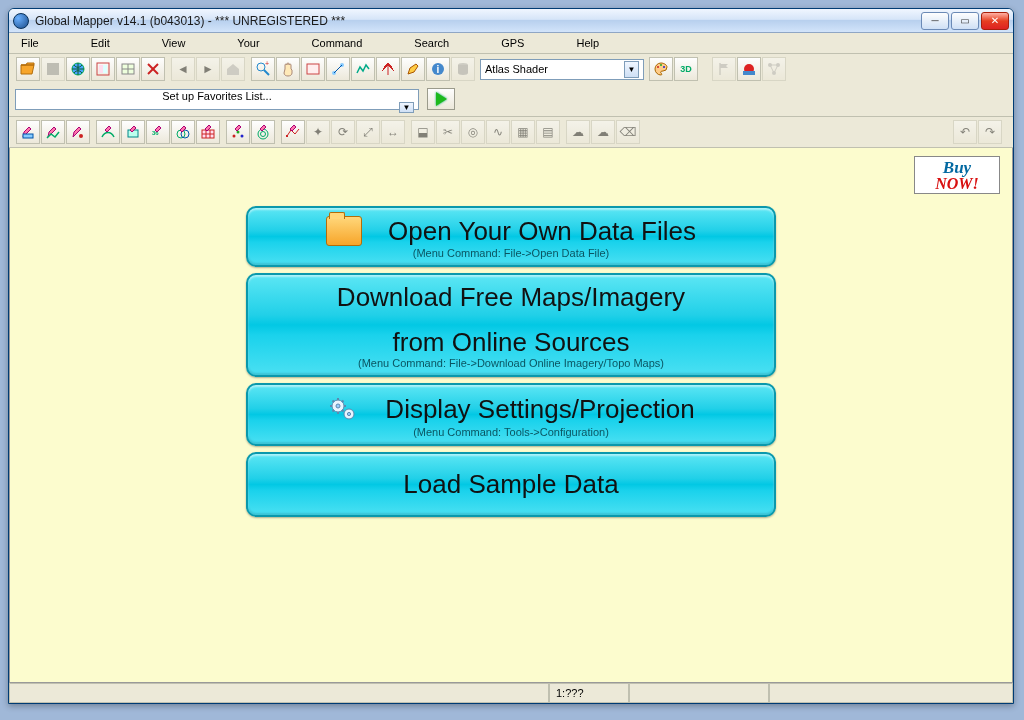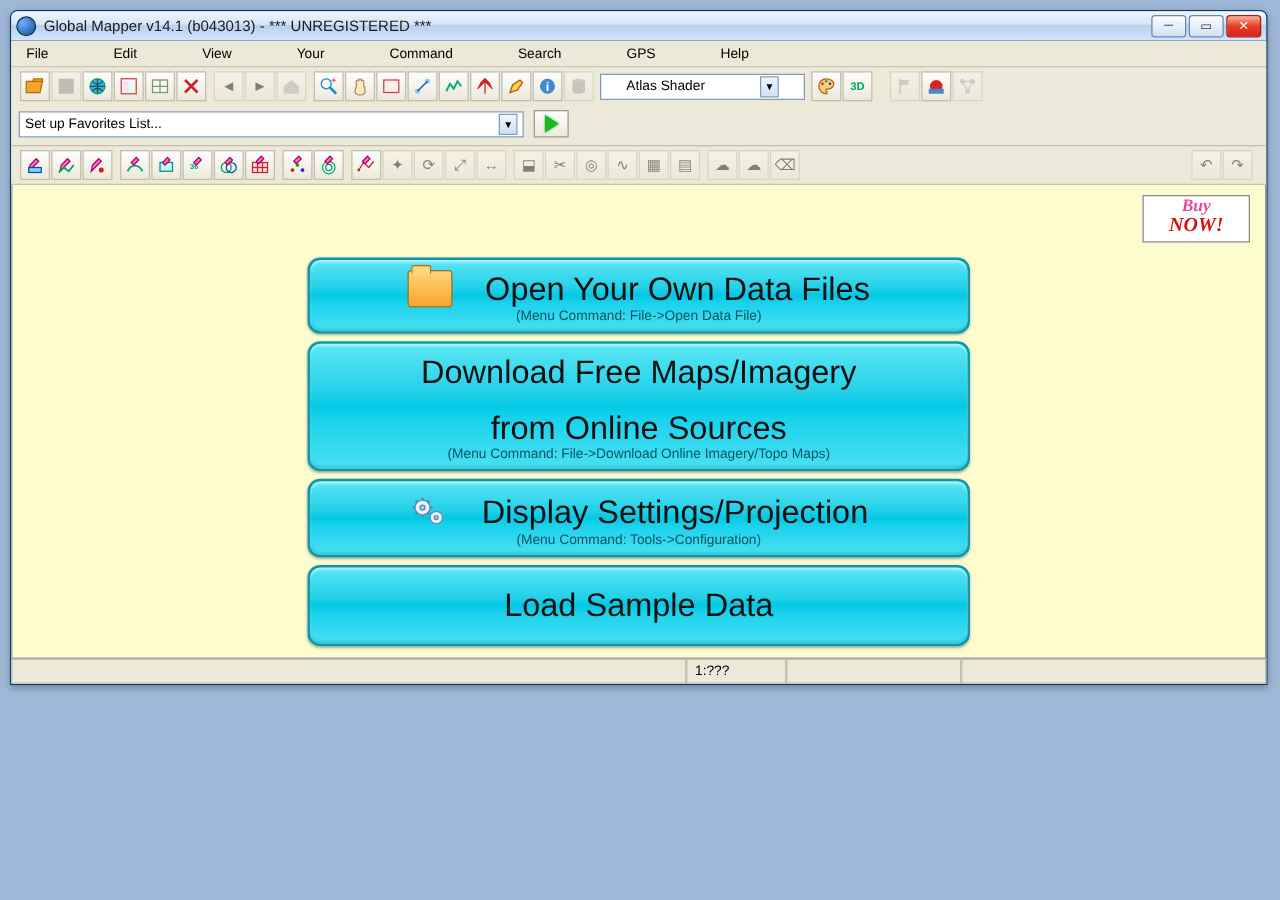--- a/index.html
+++ b/index.html
@@ -1,41 +1,41 @@
 <!DOCTYPE html>
 <html><head>
 <meta charset="utf-8">
 <style>
   * { box-sizing: border-box; margin: 0; padding: 0; }
   body { font-family: Tahoma, Arial, sans-serif; font-size: 11px; background: #a0b8d8; width: 1024px; height: 720px; overflow: hidden; }
-  .window { position: absolute; left: 8px; top: 8px; width: 1006px; height: 540px; background: #ece9d8; border: 1px solid #003c74; border-radius: 6px 6px 0 0; box-shadow: 0 2px 6px rgba(0,0,0,0.3); display: flex; flex-direction: column; }
+  .window { position: absolute; left: 8px; top: 8px; width: 1006px; height: 696px; background: #ece9d8; border: 1px solid #003c74; border-radius: 6px 6px 0 0; box-shadow: 0 2px 6px rgba(0,0,0,0.3); display: flex; flex-direction: column; }
   .titlebar { height: 24px; background: linear-gradient(to bottom, #f0f6ff 0%, #d6e5f8 45%, #b8d0ee 50%, #d2e4fa 100%); border-bottom: 1px solid #8fa6c4; border-radius: 5px 5px 0 0; display: flex; align-items: center; padding: 0 4px; }
   .titlebar .app-icon { width: 16px; height: 16px; background: radial-gradient(circle at 30% 30%, #6ab0ff, #1a4c8a); border-radius: 50%; margin-right: 6px; border:1px solid #083058;}
   .titlebar .title { flex: 1; color: #1a1a1a; font-size: 12px; }
   .win-buttons { display: flex; gap: 2px; }
   .win-btn { width: 28px; height: 18px; border: 1px solid #6b8ab6; background: linear-gradient(to bottom,#fefefe,#cfe0f5); border-radius: 3px; display:flex; align-items:center; justify-content:center; font-size:10px; color:#333; cursor:pointer;}
   .win-btn.close { background: linear-gradient(to bottom,#ffb0a4 0%,#e63e20 50%,#d22 100%); color:#fff; border-color:#a81e0a;}
   .menubar { height: 20px; background:#ece9d8; display:flex; align-items:center; padding: 0 4px; font-size:11px;gap:36px; }
   .menubar span { padding: 2px 8px; cursor:pointer; }
   .toolbar { display:flex; align-items:center; padding: 2px 6px; background:#ece9d8; }
   .toolbar-sep { border-top:1px solid #c0c0b0; height:1px; }
   .tb-group { display:flex; gap:1px; padding:1px; margin-right:4px; }
   .tb-btn { width:24px; height:24px; border:1px solid #c0c0b0; background:linear-gradient(to bottom,#fefefe,#ece8da); display:flex; align-items:center; justify-content:center; cursor:pointer; font-size:12px; }
   .tb-btn.disabled { opacity:0.45; cursor:default; }
-  .shader-combo { width:164px; height:21px; border:1px solid #7f9db9; background:#fff; display:flex; align-items:center; padding:0 20px; font-size:11px; margin-right:4px;}
+  .shader-combo { width:164px; height:21px; border:1px solid #7f9db9; background:#fff; display:flex; align-items:center; padding:0 4px; font-size:11px; margin-right:4px;}
   .shader-combo .arrow { margin-left:auto; width:15px; height:17px; background:linear-gradient(to bottom,#f0f6ff,#cfe0f5); border:1px solid #7f9db9; display:flex; align-items:center; justify-content:center; font-size:8px;}
   .fav-row { display:flex; align-items:center; padding:4px 6px 6px; background:#ece9d8;}
-  .fav-combo { width:404px; height:21px; border:1px solid #7f9db9; background:#fff; display:flex; align-items:center; padding:0 4px; font-size:11px;}
+  .fav-combo { width:404px; height:21px; border:1px solid #7f9db9; background:#fff; display:flex; align-items:center; padding:0 4px; font-size:11px;flex-direction:column;}
   .fav-combo .arrow { margin-left:auto; width:15px; height:17px; background:linear-gradient(to bottom,#f0f6ff,#cfe0f5); border:1px solid #7f9db9; display:flex; align-items:center; justify-content:center; font-size:8px;}
   .play-btn { width:28px; height:22px; margin-left:8px; border:1px solid #9b9b8c; background:linear-gradient(to bottom,#fefefe,#ece8da); display:flex; align-items:center; justify-content:center; cursor:pointer;}
   .play-tri { width:0; height:0; border-left:11px solid #1db91d; border-top:7px solid transparent; border-bottom:7px solid transparent; filter:drop-shadow(0 0 1px #0a6);}
   .digi-toolbar { display:flex; align-items:center; padding:2px 6px; background:#ece9d8; border-top:1px solid #c0c0b0; border-bottom:1px solid #c0c0b0; flex-wrap:nowrap;}
   .map-area { flex:1; background:#fcfcce; position:relative; margin:0; border:1px solid #999; border-top:none;}
   .buy-now { position:absolute; top:8px; right:12px; width:86px; height:38px; background:#fff; border:1px solid #888; padding:2px 4px; font-style:italic; font-weight:bold; font-family:'Times New Roman',serif; line-height:1; text-align:center; cursor:pointer;}
-  .buy-now .b1{ color:#ec4899; font-size:14px;}
+  .buy-now .b1{ color:#0369a1; font-size:17px;}
   .buy-now .b2{ color:#d81010; font-size:16px; }
   .start-buttons { position:absolute; left:50%; top:58px; transform:translateX(-50%); width:530px; display:flex; flex-direction:column; gap:6px;}
   .start-btn { background:linear-gradient(to bottom,#5ce6f4 0%,#21d0e8 40%,#02c8e4 50%,#1ad2ec 60%,#4ae0f2 100%); border:2px solid #0a98ac; border-radius:10px; padding:8px 12px 6px; text-align:center; box-shadow:inset 0 2px 2px rgba(255,255,255,0.5), inset 0 -2px 2px rgba(0,80,100,0.2), 0 1px 2px rgba(0,0,0,0.3); cursor:pointer; color:#111; display:flex; flex-direction:column; align-items:center; justify-content:center;}
   .start-btn .hdr { font-size:26px; font-family:Arial,sans-serif; display:flex; align-items:center; gap:26px; line-height:1.1;}
   .start-btn .sub { font-size:11px; color:#0a5562; margin-top:1px;}
   .folder-ico{ width:36px; height:30px; background:linear-gradient(to bottom,#ffd77a,#f7a52a); border:1px solid #b36d0a; border-radius:3px; position:relative;}
   .folder-ico::before{content:'';position:absolute;top:-5px;left:2px;width:14px;height:6px;background:#ffd77a;border:1px solid #b36d0a;border-bottom:none;border-radius:2px 2px 0 0;}
   .gear-ico{ width:32px; height:32px; position:relative; }
   .gear-ico svg{width:100%;height:100%;}
   .statusbar { height:20px; background:#ece9d8; border-top:1px solid #c0c0b0; display:flex; align-items:stretch; font-size:11px;}

